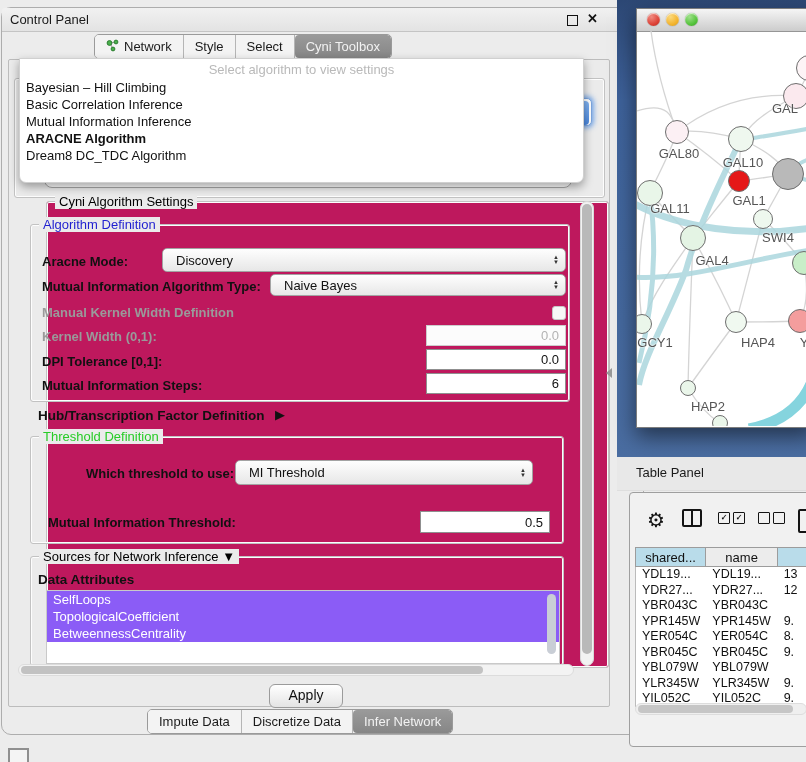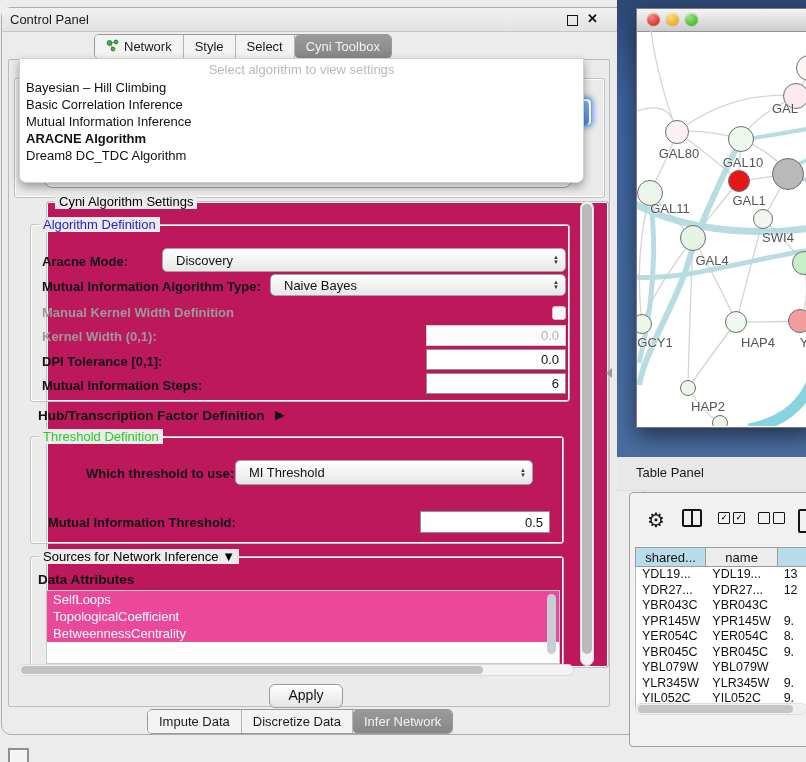--- a/index.html
+++ b/index.html
@@ -42,21 +42,21 @@
   .lbl.dis{color:#9a9a9a;}
   .combo{display:flex;align-items:center;border:1px solid #a3a3a3;border-radius:5px;background:linear-gradient(#fefefe,#e7e7e7);font-size:13px;color:#111;padding-left:13px;box-sizing:border-box;}
   .stepper{margin-left:auto;margin-right:6px;display:flex;flex-direction:column;align-items:center;font-size:6px;line-height:5px;color:#333;}
   .num-field{border:1px solid #8f8f8f;background:#fff;font-size:13px;color:#111;text-align:right;padding:0 6px;line-height:19px;box-sizing:border-box;}
   .num-field.dis{border:1px solid #cdcdcd;background:#fcfcfc;color:#b3b3b3;}
   #mk-checkbox{left:550px;top:298px;width:12px;height:12px;border:1px solid #c6c6c6;border-radius:3px;background:#f7f7f7;}
   .tri-right{display:inline-block;font-size:13px;color:#111;}
   #settings-vscroll{left:578px;top:193px;width:14px;height:465px;background:#f2f2f2;border:1px solid #d8d8d8;border-radius:7px;box-sizing:border-box;}
   #settings-vscroll .thumb{position:absolute;left:1px;top:2px;width:10px;height:450px;border-radius:6px;background:#b9b9b9;}
   #attr-list{left:44px;top:582px;width:512px;height:72px;background:#fff;border:1px solid #c9c9c9;overflow:hidden;}
-  .attr-item{height:17px;line-height:17px;font-size:13px;color:#fff;background:#ec4899;padding-left:6px;}
+  .attr-item{height:17px;line-height:17px;font-size:13px;color:#fff;background:#8b5cf6;padding-left:6px;}
   #attr-vscroll{position:absolute;right:3px;top:3px;width:9px;height:60px;border-radius:5px;background:#c9ced6;}
   #hscroll{left:16px;top:656px;width:556px;height:12px;background:#f3f3f3;border:1px solid #dcdcdc;border-radius:6px;box-sizing:border-box;}
   #hscroll .thumb{position:absolute;left:2px;top:1px;width:462px;height:8px;border-radius:5px;background:#c2c2c2;}
   #apply-btn{left:267px;top:676px;width:72px;height:22px;border:1px solid #9b9b9b;border-radius:6px;background:linear-gradient(#ffffff,#e4e4e4);font-size:14px;color:#111;text-align:center;line-height:21px;}
 
   
   #desktop{left:617px;top:0;width:189px;height:457px;background:linear-gradient(180deg,#2d4875 0%,#3e629b 22%,#45699f 70%,#4a6da1 100%);}
   #net-window{left:636px;top:8px;width:176px;height:418px;background:#fff;border:1px solid #7d7d7d;box-shadow:0 9px 20px rgba(0,0,0,.5);}
   #net-titlebar{left:0;top:0;width:100%;height:22px;background:linear-gradient(#f5f5f5,#cccccc);border-bottom:1px solid #969696;}
   .traffic{width:13px;height:13px;border-radius:50%;top:4px;box-shadow:inset 0 1px 1px rgba(255,255,255,.7),0 0 1px rgba(0,0,0,.5);}

